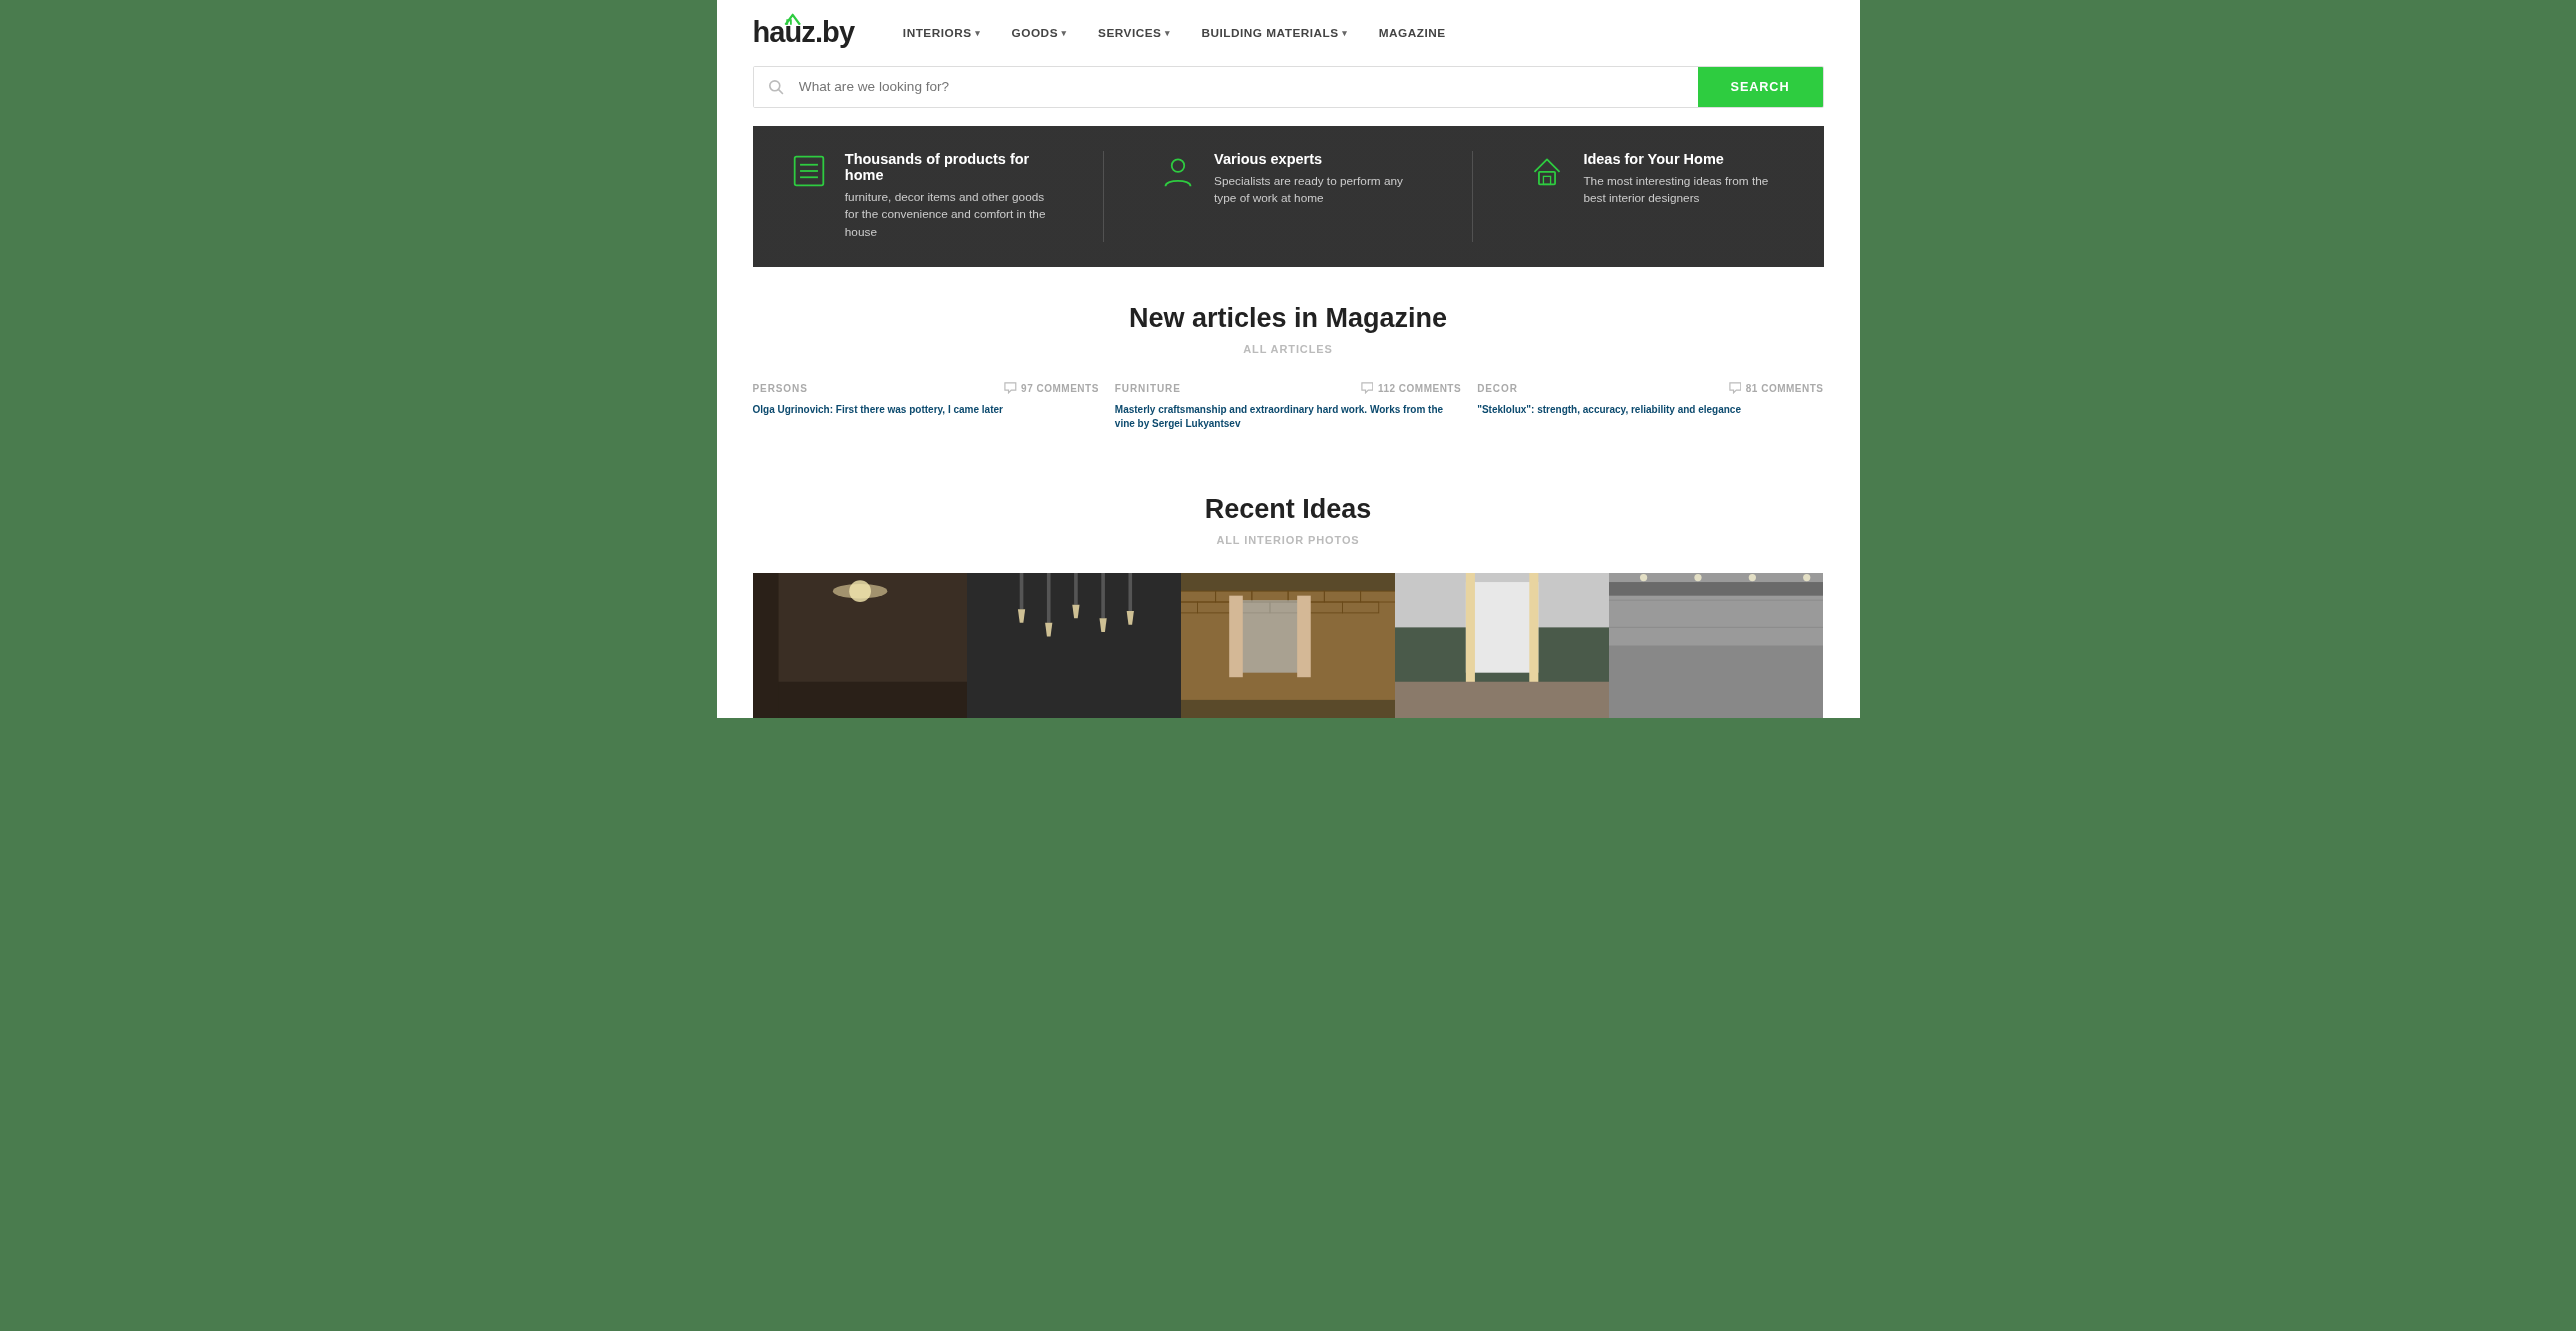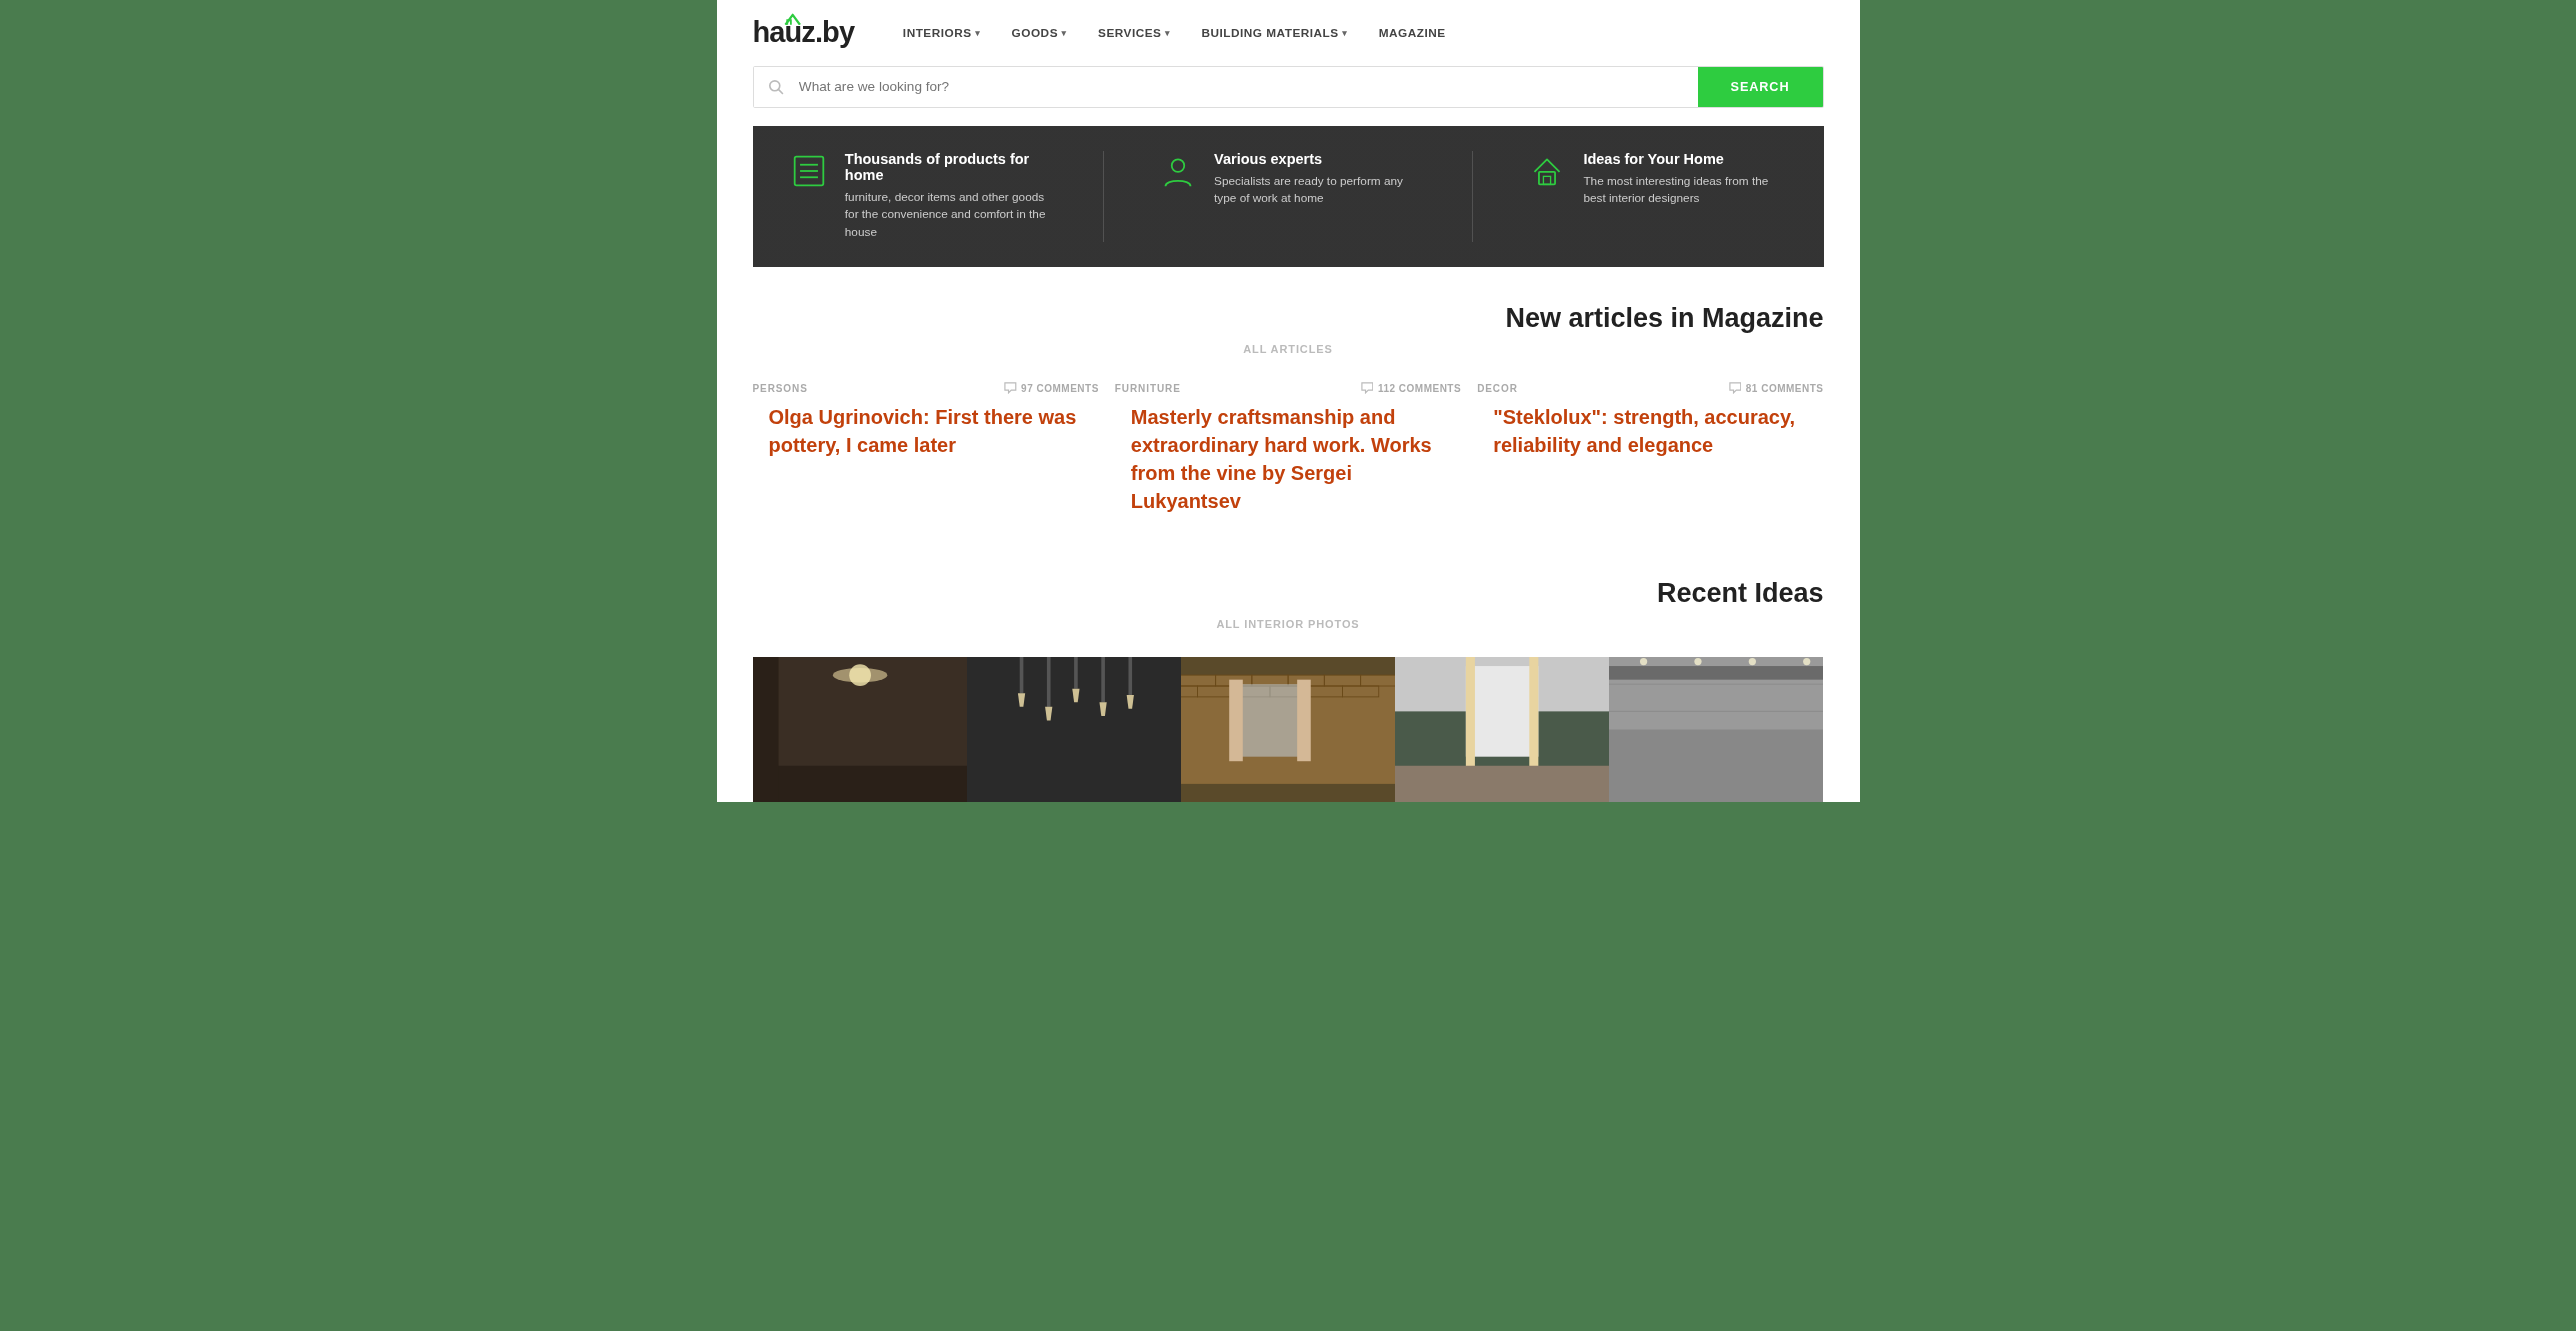--- a/index.html
+++ b/index.html
@@ -135,21 +135,21 @@
       width: 0.9px;
       background: rgba(255,255,255,0.15);
       align-self: stretch;
     }
 
     
     .section {
       padding: 36px 36px 0 36px;
     }
     .section-title {
-      text-align: right;
+      text-align: center;
       font-size: 27px;
       font-weight: 700;
       color: #222;
       margin-bottom: 9px;
     }
     .section-subtitle {
       text-align: center;
       font-size: 11px;
       font-weight: 600;
       color: #bbb;
@@ -191,26 +191,25 @@
       color: #aaa;
       font-weight: 600;
       letter-spacing: 0.5px;
       text-transform: uppercase;
     }
     .comment-icon {
       font-size: 12.7px;
       color: #bbb;
     }
     .article-title {
-      font-size: 20px;
+      font-size: 10px;
       font-weight: 700;
-      color: #c2410c;
+      color: #0c4a6e;
       line-height: 1.4;
       cursor: pointer;
-      margin-left: 16px;
     }
 
     
     .recent-ideas-section {
       padding: 36px 36px 0 36px;
     }
     .photos-strip {
       display: grid;
       grid-template-columns: repeat(5, 1fr);
       gap: 0;

